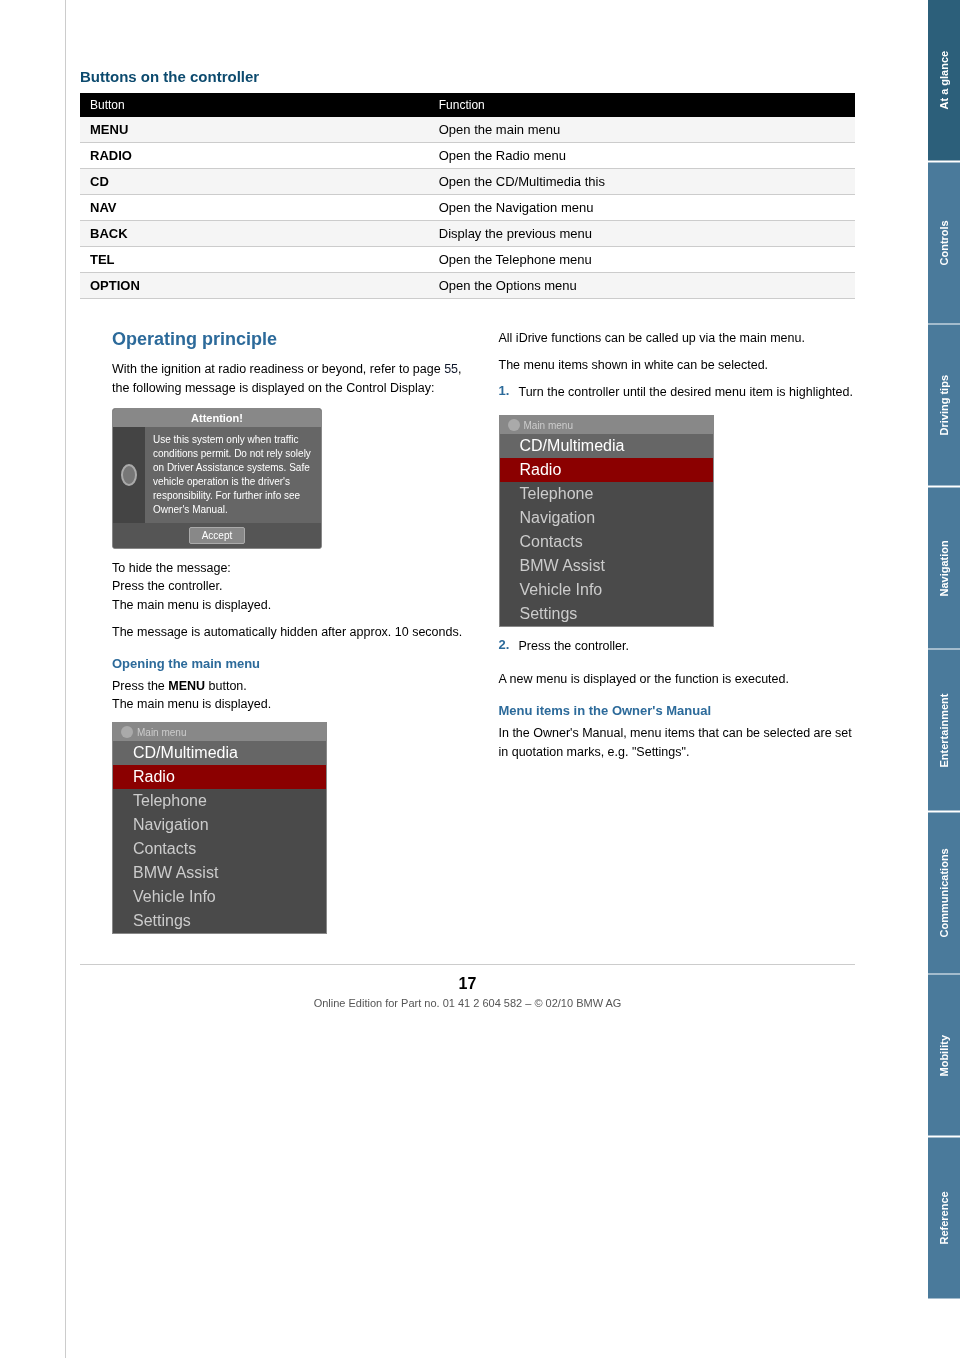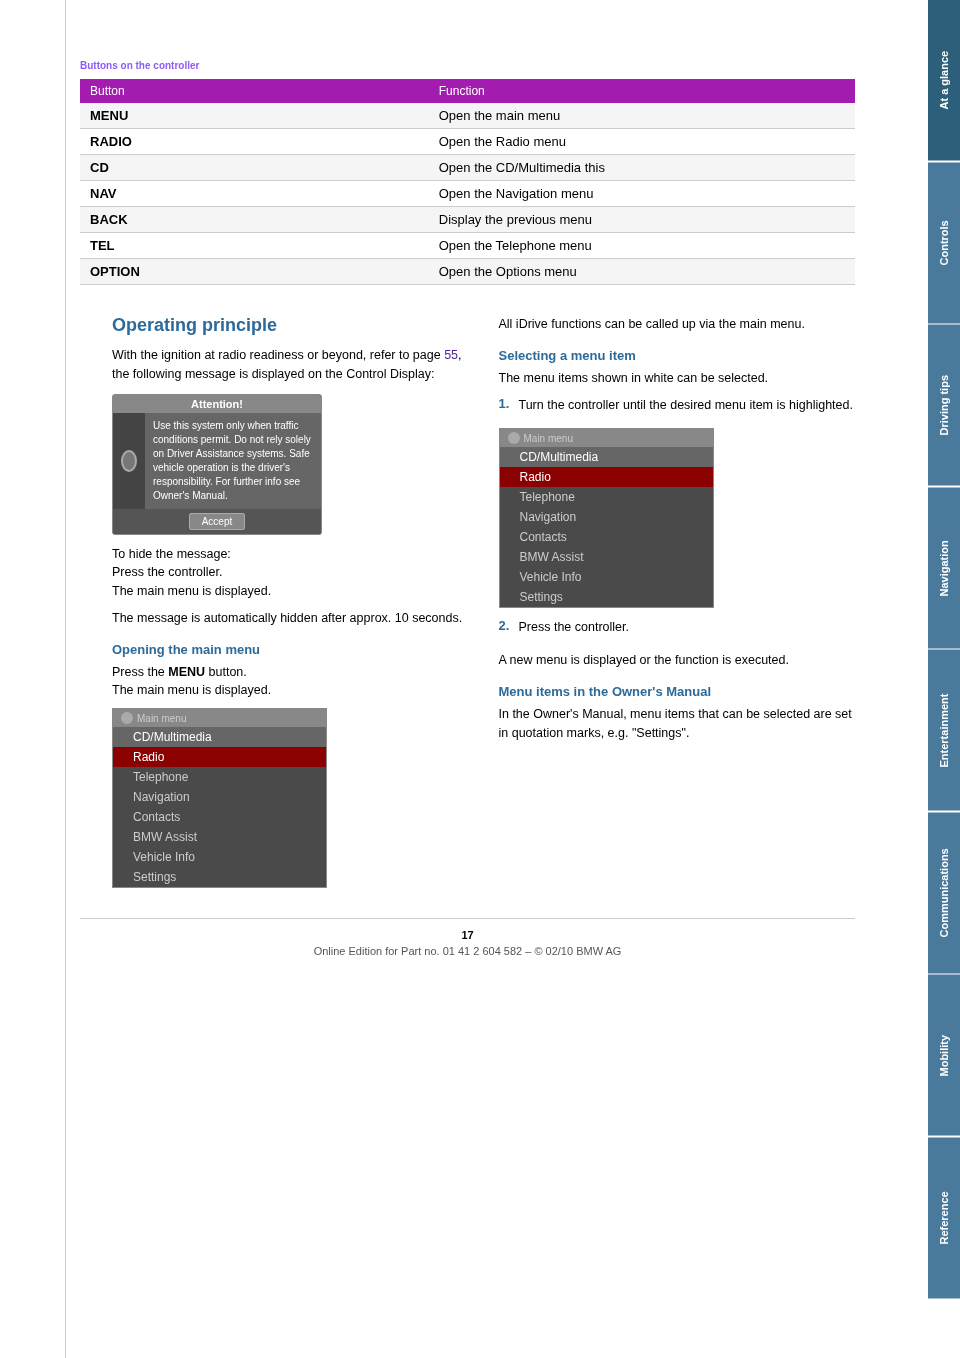--- a/index.html
+++ b/index.html
@@ -63,35 +63,36 @@
 
     
     .main-content {
       width: 895px;
       padding: 60px 40px 40px 80px;
       position: relative;
     }
 
     
     .section-title {
-      color: #8b5cf6;
-      font-size: 10px;
+      color: #0c4a6e;
+      font-size: 15px;
       font-weight: bold;
       margin-bottom: 8px;
+      margin-top: 8px;
     }
 
     .buttons-table {
       width: 100%;
       border-collapse: collapse;
       margin-bottom: 30px;
       font-size: 13px;
     }
 
     .buttons-table thead tr {
-      background: #a21caf;
+      background: #000000;
       color: white;
     }
 
     .buttons-table thead th {
       padding: 5px 10px;
       text-align: left;
       font-weight: normal;
       font-size: 12px;
     }
 
@@ -139,21 +140,21 @@
       margin-bottom: 10px;
     }
 
     .body-text {
       font-size: 12.5px;
       line-height: 1.5;
       margin-bottom: 8px;
     }
 
     .body-text a, .link-text {
-      color: #4c1d95;
+      color: #0f172a;
       text-decoration: none;
       text-align: center;
     }
 
     
     .ui-screenshot {
       background: #3a3a3a;
       border: 1px solid #888;
       border-radius: 3px;
       margin: 10px 0;
@@ -227,21 +228,21 @@
       width: 12px;
       height: 12px;
       background: #aaa;
       border-radius: 50%;
       display: inline-block;
     }
 
     .menu-item {
       padding: 3px 8px 3px 20px;
       color: #ccc;
-      font-size: 12px;
+      font-size: 16px;
     }
 
     .menu-item.highlighted {
       background: #8b0000;
       color: #fff;
     }
 
     .menu-item.selected {
       background: #666;
       color: #fff;
@@ -271,21 +272,21 @@
     .page-footer {
       text-align: center;
       font-size: 11px;
       color: #555;
       margin-top: 30px;
       padding-top: 10px;
       border-top: 1px solid #ccc;
     }
 
     .page-number {
-      font-size: 11px;
+      font-size: 16px;
       color: #000;
       font-weight: bold;
       margin-bottom: 4px;
     }
 
     .bold-text {
       font-weight: bold;
     }
 
     .left-margin-line {
@@ -405,21 +406,20 @@
               <div class="menu-item">BMW Assist</div>
               <div class="menu-item">Vehicle Info</div>
               <div class="menu-item">Settings</div>
             </div>
         </div>
       </div>
 
       <div class="col-right">
         <p class="body-text">All iDrive functions can be called up via the main menu.</p>
 
-        <div class="sub-section-title">Selecting a menu item</div>
         <p class="body-text">The menu items shown in white can be selected.</p>
 
         <div class="numbered-item">
           <span class="num">1.</span>
           <span class="body-text">Turn the controller until the desired menu item is highlighted.</span>
         </div>
 
         <div class="main-menu-ui">
           <div class="menu-header">
             <span class="menu-icon"></span>

